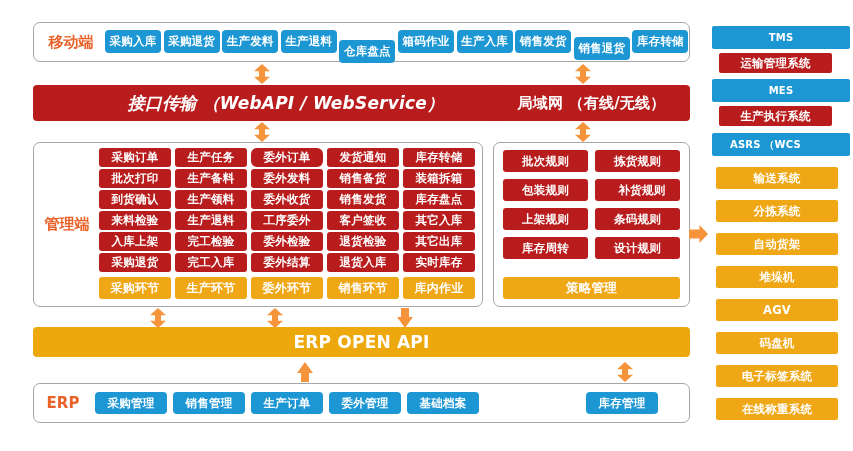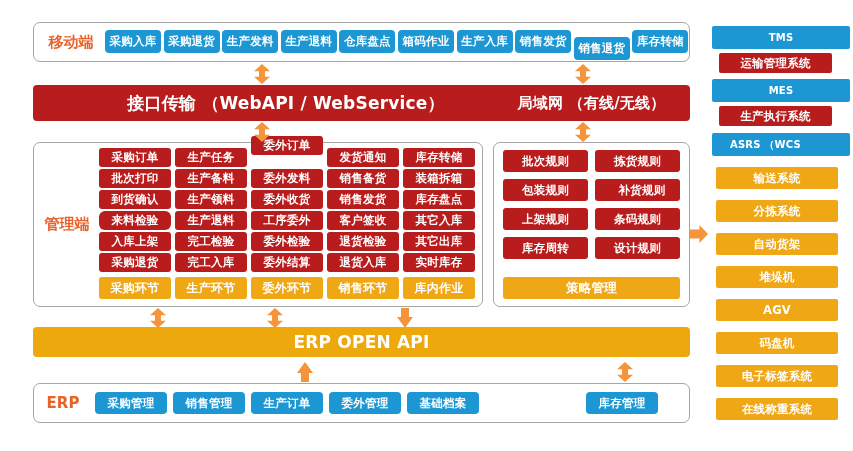--- a/index.html
+++ b/index.html
@@ -47,21 +47,21 @@
   
   .arrow{position:absolute;}
   .arrow svg{display:block;}
 
   
   #mobile-card{left:33px;top:22px;width:657px;height:40px;}
   #mobile-label{left:40px;top:22px;width:62px;height:40px;font-size:15px;}
   .mobile-pill{position:absolute;top:30px;height:23px;font-size:11.5px;}
 
   
-  #api-band{position:absolute;left:33px;top:85px;width:506px;height:36px;font-size:17px;}
+  #api-band{position:absolute;left:33px;top:85px;width:506px;height:36px;font-size:17px;font-style:italic;}
   #lan-band{position:absolute;left:493px;top:85px;width:197px;height:36px;font-size:15px;}
 
   
   #mgmt-card{left:33px;top:142px;width:450px;height:165px;}
   #mgmt-label{left:38px;top:142px;width:58px;height:165px;font-size:15px;}
   .mgmt-cell{position:absolute;height:19px;font-size:11.5px;border-radius:3px;}
 
   
   #rules-card{left:493px;top:142px;width:197px;height:165px;}
   .rule-cell{position:absolute;height:22px;font-size:11.5px;border-radius:3px;}
@@ -85,49 +85,49 @@
 
 <div id="stage">
 
   <div class="card" id="mobile-card"></div>
   <div class="side-label" id="mobile-label">移动端</div>
   <div id="mobile-items">
       <div class="pill blue mobile-pill" style="left: 105px; width: 56px;">采购入库</div>
       <div class="pill blue mobile-pill" style="left: 163.6px; width: 56px;">采购退货</div>
       <div class="pill blue mobile-pill" style="left: 222.2px; width: 56px;">生产发料</div>
       <div class="pill blue mobile-pill" style="left: 280.8px; width: 56px;">生产退料</div>
-      <div class="pill blue mobile-pill" style="left: 339.4px; width: 56px;">仓库盘点</div>
+      <div class="pill blue mobile-pill" style="left: 339.4px; width: 56px; margin-top: 10px;">仓库盘点</div>
       <div class="pill blue mobile-pill" style="left: 398px; width: 56px;">箱码作业</div>
       <div class="pill blue mobile-pill" style="left: 456.6px; width: 56px;">生产入库</div>
       <div class="pill blue mobile-pill" style="left: 515.2px; width: 56px;">销售发货</div>
       <div class="pill blue mobile-pill" style="left: 573.8px; width: 56px; margin-top: 7px;">销售退货</div>
       <div class="pill blue mobile-pill" style="left: 632.4px; width: 56px;">库存转储</div>
     </div>
 
   <div class="pill green" id="api-band">接口传输 （WebAPI / WebService）</div>
   <div class="pill green" id="lan-band">局域网 （有线/无线）</div>
 
   <div class="card" id="mgmt-card"></div>
   <div class="side-label" id="mgmt-label">管理端</div>
   <div id="mgmt-grid">
       <div class="pill green mgmt-cell" style="left: 99px; top: 148px; width: 72px;">采购订单</div>
       <div class="pill green mgmt-cell" style="left: 99px; top: 169px; width: 72px;">批次打印</div>
       <div class="pill green mgmt-cell" style="left: 99px; top: 190px; width: 72px;">到货确认</div>
-      <div class="pill green mgmt-cell" style="left: 99px; top: 211px; width: 72px; border-radius: 6px;">来料检验</div>
+      <div class="pill green mgmt-cell" style="left: 99px; top: 211px; width: 72px;">来料检验</div>
       <div class="pill green mgmt-cell" style="left: 99px; top: 232px; width: 72px;">入库上架</div>
       <div class="pill green mgmt-cell" style="left: 99px; top: 253px; width: 72px;">采购退货</div>
       <div class="pill orange mgmt-cell" style="left: 99px; top: 277px; width: 72px; height: 22px; font-size: 12px;">采购环节</div>
       <div class="pill green mgmt-cell" style="left: 175px; top: 148px; width: 72px;">生产任务</div>
       <div class="pill green mgmt-cell" style="left: 175px; top: 169px; width: 72px;">生产备料</div>
       <div class="pill green mgmt-cell" style="left: 175px; top: 190px; width: 72px;">生产领料</div>
       <div class="pill green mgmt-cell" style="left: 175px; top: 211px; width: 72px;">生产退料</div>
       <div class="pill green mgmt-cell" style="left: 175px; top: 232px; width: 72px;">完工检验</div>
       <div class="pill green mgmt-cell" style="left: 175px; top: 253px; width: 72px;">完工入库</div>
       <div class="pill orange mgmt-cell" style="left: 175px; top: 277px; width: 72px; height: 22px; font-size: 12px;">生产环节</div>
-      <div class="pill green mgmt-cell" style="left: 251px; top: 136px; width: 72px;">委外订单</div>
+      <div class="pill green mgmt-cell" style="left: 251px; top: 148px; width: 72px; border-radius: 6px;">委外订单</div>
       <div class="pill green mgmt-cell" style="left: 251px; top: 169px; width: 72px;">委外发料</div>
       <div class="pill green mgmt-cell" style="left: 251px; top: 190px; width: 72px;">委外收货</div>
       <div class="pill green mgmt-cell" style="left: 251px; top: 211px; width: 72px;">工序委外</div>
       <div class="pill green mgmt-cell" style="left: 251px; top: 232px; width: 72px;">委外检验</div>
       <div class="pill green mgmt-cell" style="left: 251px; top: 253px; width: 72px;">委外结算</div>
       <div class="pill orange mgmt-cell" style="left: 251px; top: 277px; width: 72px; height: 22px; font-size: 12px;">委外环节</div>
       <div class="pill green mgmt-cell" style="left: 327px; top: 148px; width: 72px;">发货通知</div>
       <div class="pill green mgmt-cell" style="left: 327px; top: 169px; width: 72px;">销售备货</div>
       <div class="pill green mgmt-cell" style="left: 327px; top: 190px; width: 72px;">销售发货</div>
       <div class="pill green mgmt-cell" style="left: 327px; top: 211px; width: 72px;">客户签收</div>

